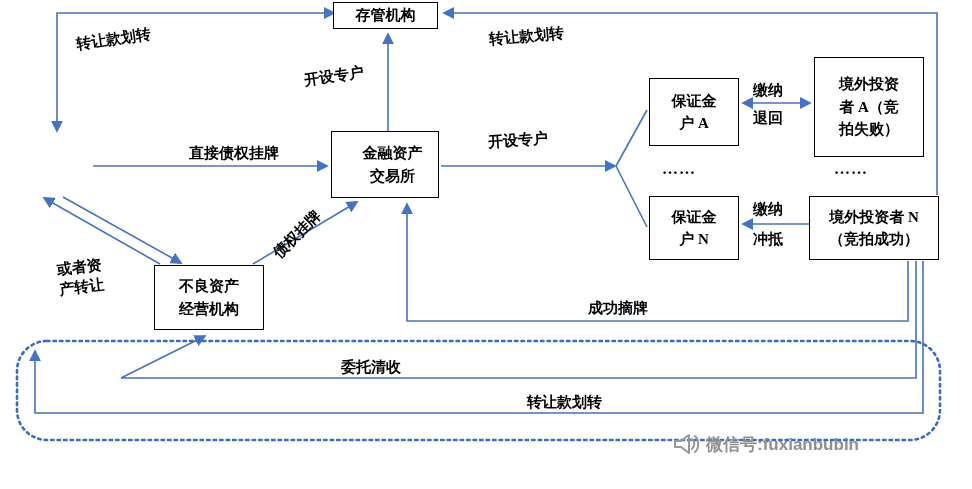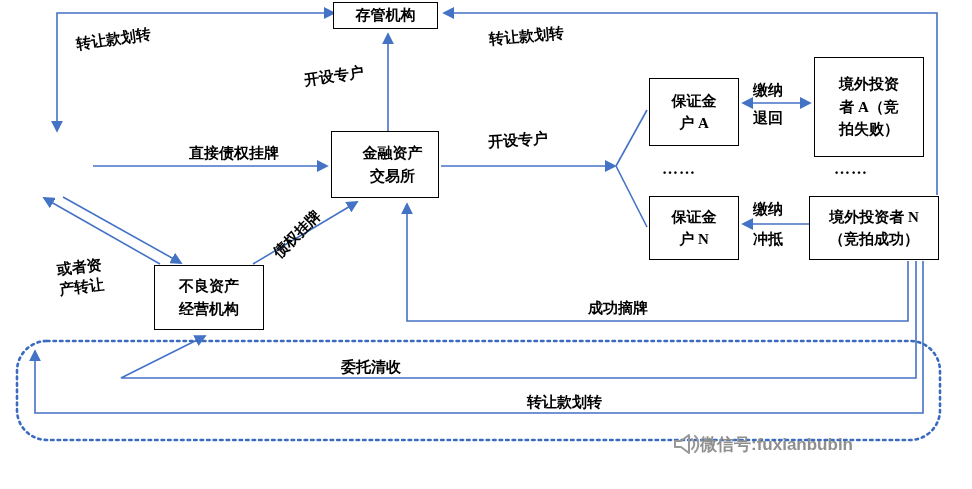--- a/index.html
+++ b/index.html
@@ -13,21 +13,21 @@
     display:flex; align-items:center; justify-content:center;
     text-align:center; font-weight:bold; font-size:15px; line-height:1.5;
     white-space:pre-line; color:#000; box-sizing:border-box;
   }
   .lbl {
     position:absolute; font-weight:bold; font-size:15px; color:#000;
     white-space:pre-line; line-height:1.35;
   }
   .ellipsis { position:absolute; font-weight:bold; font-size:16px; letter-spacing:1px; color:#000; }
   .watermark {
-    position:absolute; left:672px; top:430px; display:flex; align-items:center; gap:0;
+    position:absolute; left:672px; top:430px; display:flex; align-items:center; gap:6px;
     color:#8f8f8f; font-family:"Liberation Sans","DejaVu Sans",sans-serif;
     font-weight:bold; font-size:17px;
   }
 </style>
 </head>
 <body>
 
 <div class="canvas">
 
   <svg class="wires" viewBox="0 0 972 489">

